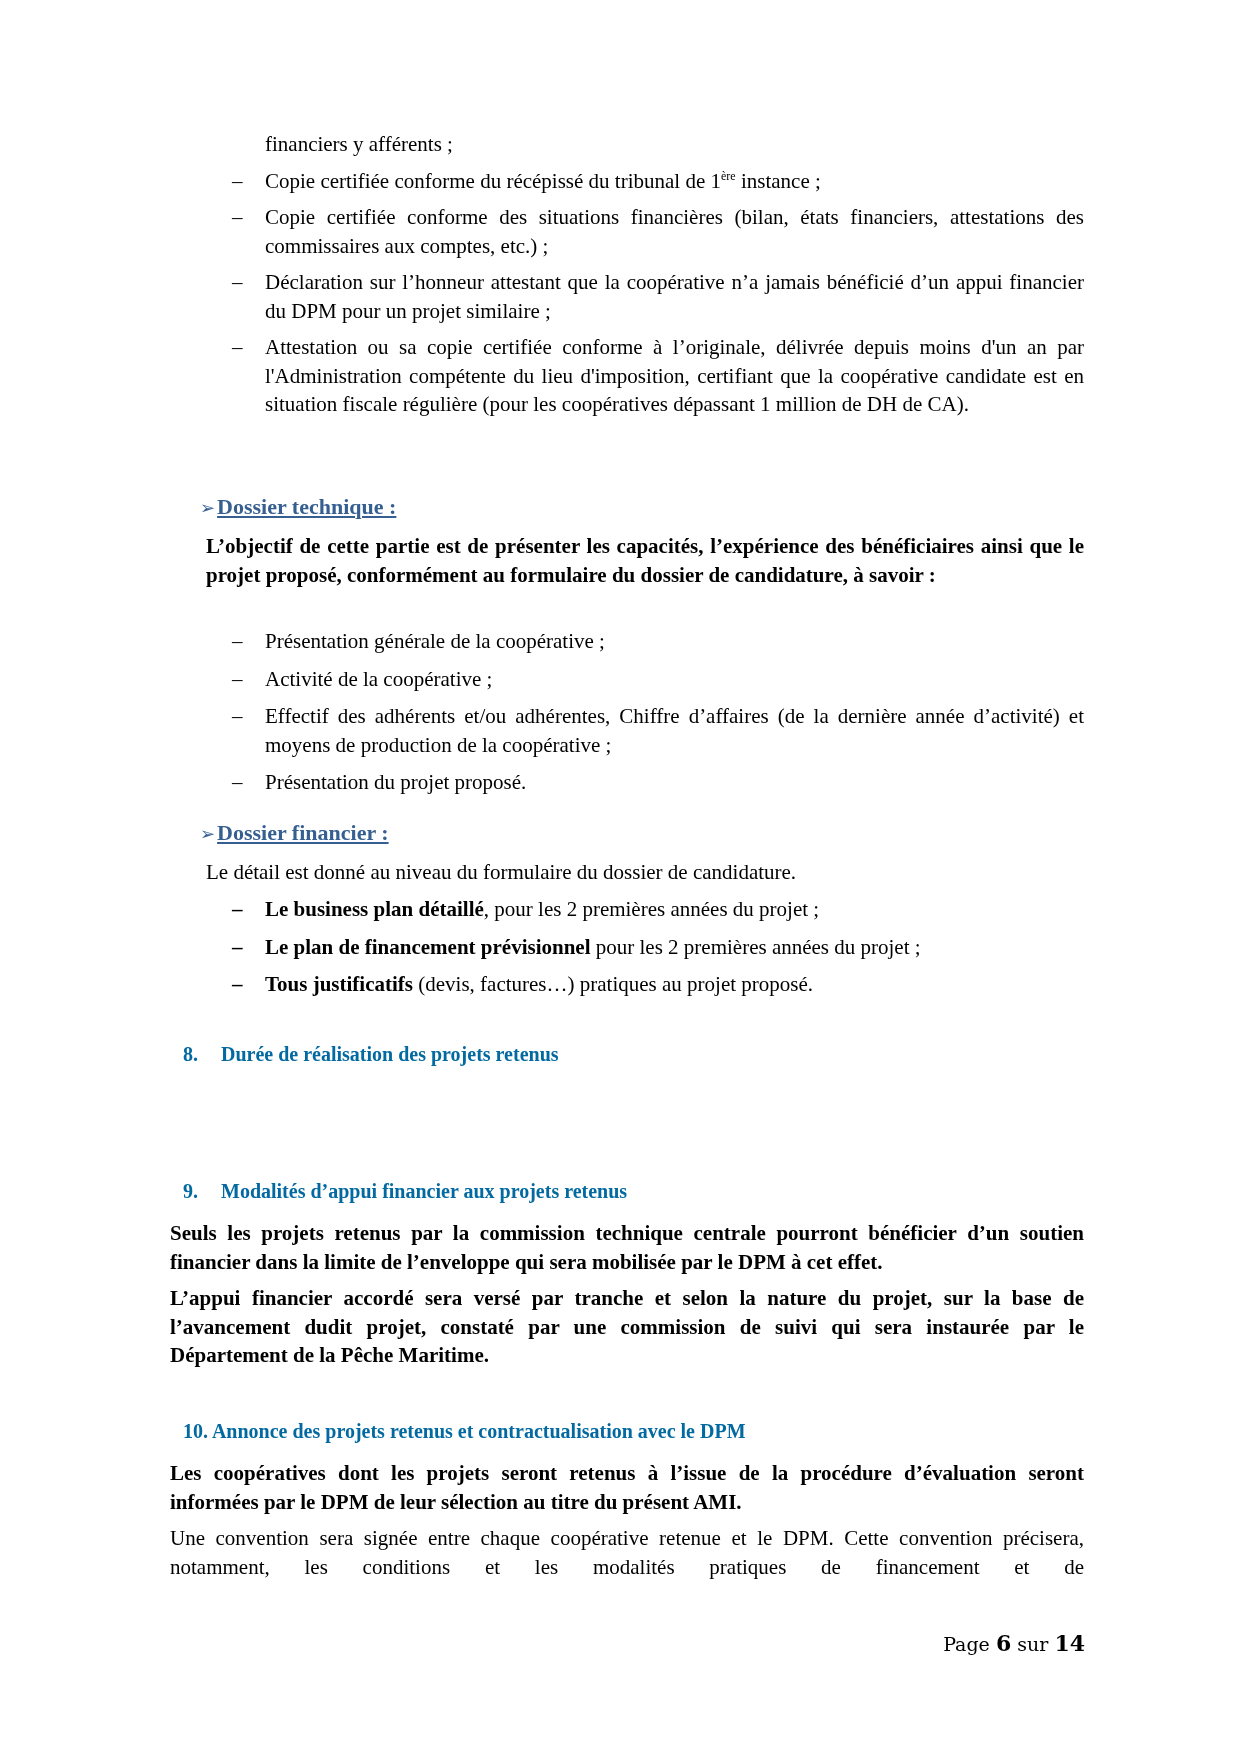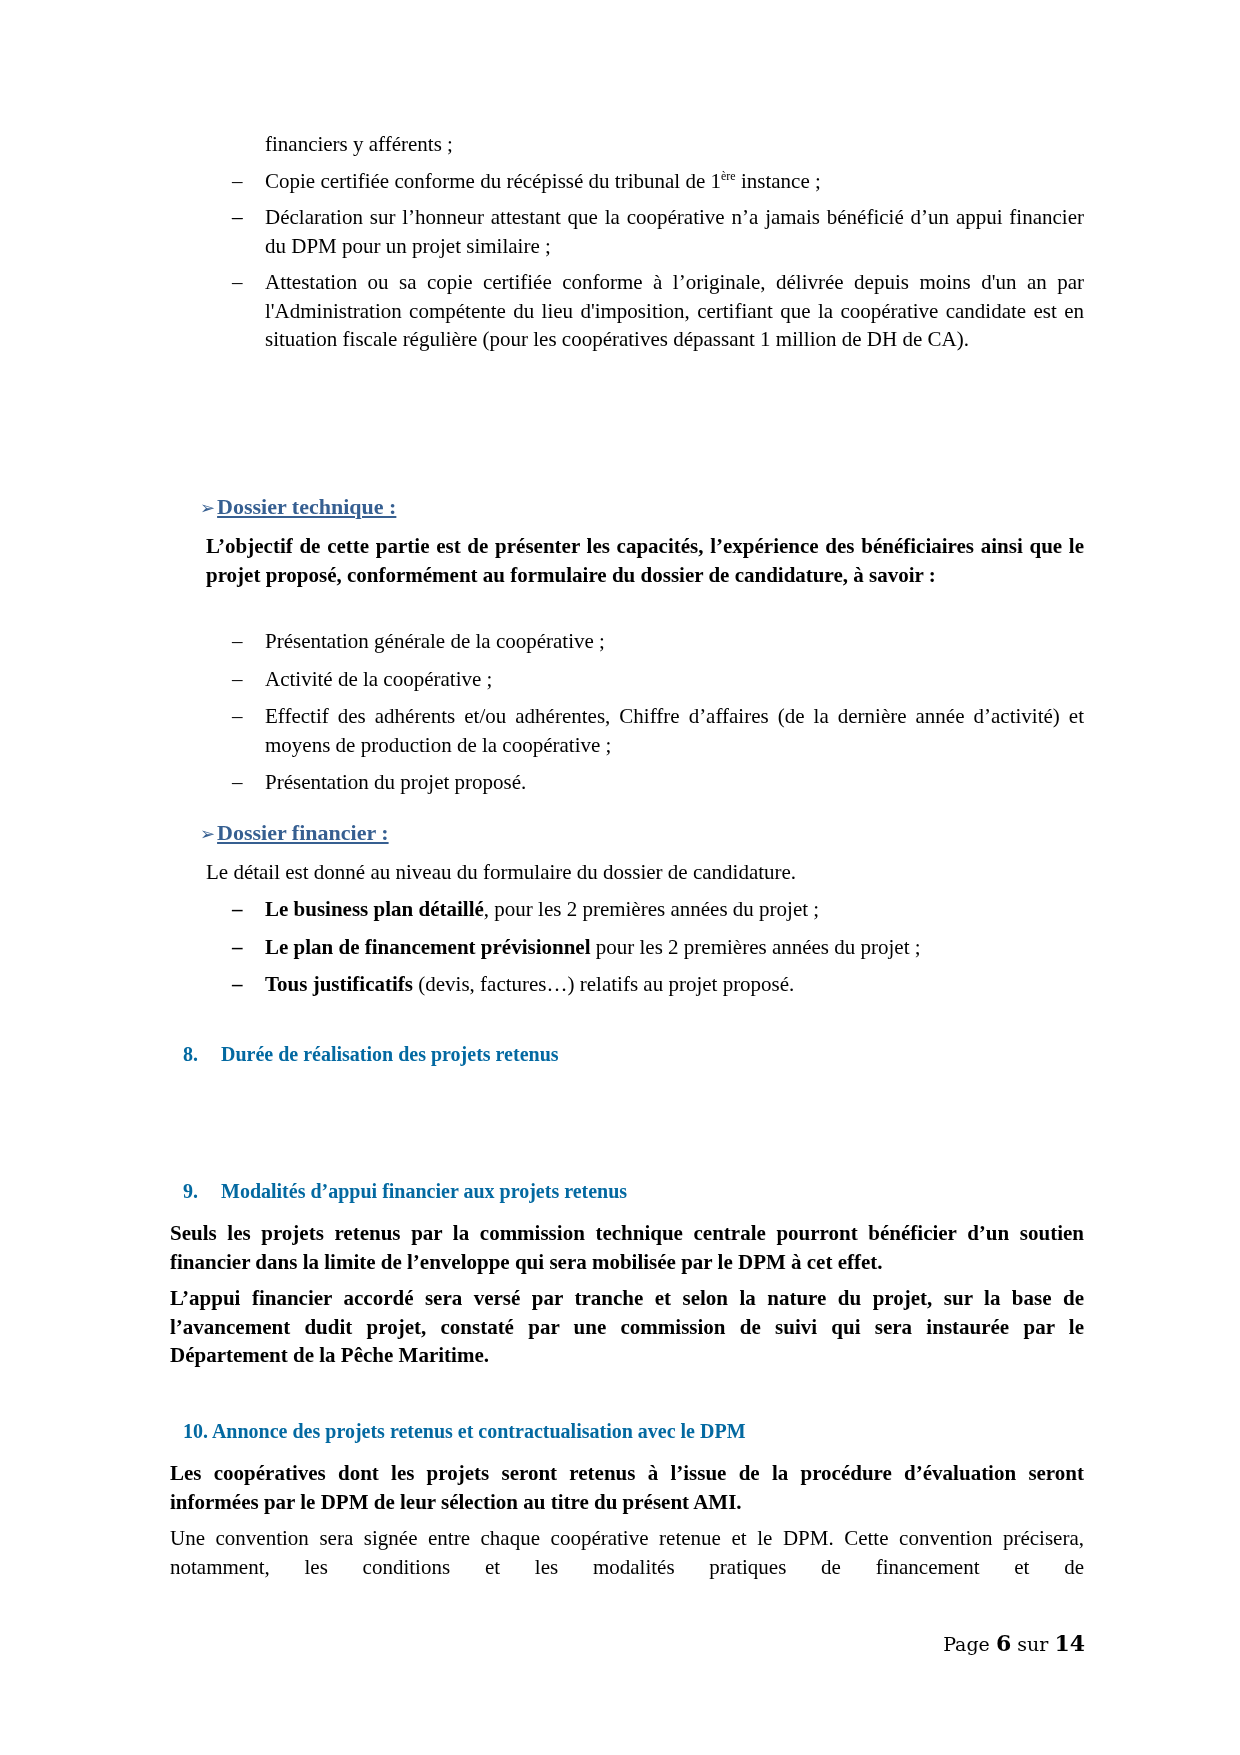--- a/index.html
+++ b/index.html
@@ -28,20 +28,21 @@
     <ul class="dash">
       <li style="margin-bottom:8px;">
         <span>financiers y afférents ;</span>
       </li>
       <li style="margin-bottom:8px;">
         <span class="dash-mark">–</span>
         <span>Copie certifiée conforme du récépissé du tribunal de 1</span><sup>ère</sup><span> instance ;</span>
       </li>
       <li style="margin-bottom:8px;">
         <span class="dash-mark">–</span>
+        <span>Copie certifiée conforme des situations financières (bilan, états financiers, attestations des commissaires aux comptes, etc.) ;</span>
       </li>
       <li style="margin-bottom:8px;">
         <span class="dash-mark">–</span>
         <span>Déclaration sur l’honneur attestant que la coopérative n’a jamais bénéficié d’un appui financier du DPM pour un projet similaire ;</span>
       </li>
       <li>
         <span class="dash-mark">–</span>
         <span>Attestation ou sa copie certifiée conforme à l’originale, délivrée depuis moins d'un an par l'Administration compétente du lieu d'imposition, certifiant que la coopérative candidate est en situation fiscale régulière (pour les coopératives dépassant 1 million de DH de CA).</span>
       </li>
     </ul>
@@ -81,21 +82,21 @@
       <li style="margin-bottom:9px;">
         <span class="dash-mark" style="font-weight:bold;">–</span>
         <b>Le business plan détaillé</b><span>, pour les 2 premières années du projet ;</span>
       </li>
       <li style="margin-bottom:9px;">
         <span class="dash-mark" style="font-weight:bold;">–</span>
         <b>Le plan de financement prévisionnel</b><span> pour les 2 premières années du projet ;</span>
       </li>
       <li>
         <span class="dash-mark" style="font-weight:bold;">–</span>
-        <b>Tous justificatifs</b><span> (devis, factures…) relatifs au projet proposé.</span>
+        <b>Tous justificatifs</b><span> (devis, factures…) pratiques au projet proposé.</span>
       </li>
     </ul>
   </div>
 
   <div class="block sec-heading" style="top:1043px; left:183px;">
     <span class="sec-num">8.</span><span>Durée de réalisation des projets retenus</span>
   </div>
 
   <div class="block sec-heading" style="top:1180px; left:183px;">
     <span class="sec-num">9.</span><span>Modalités d’appui financier aux projets retenus</span>

